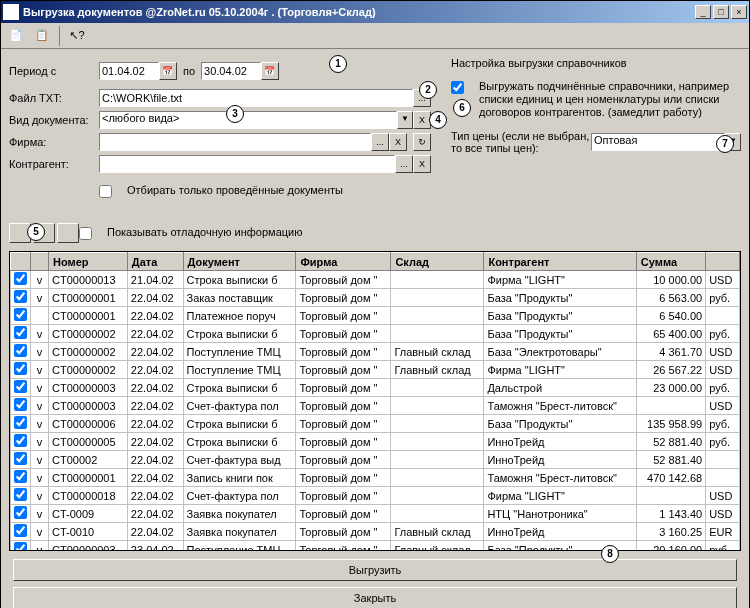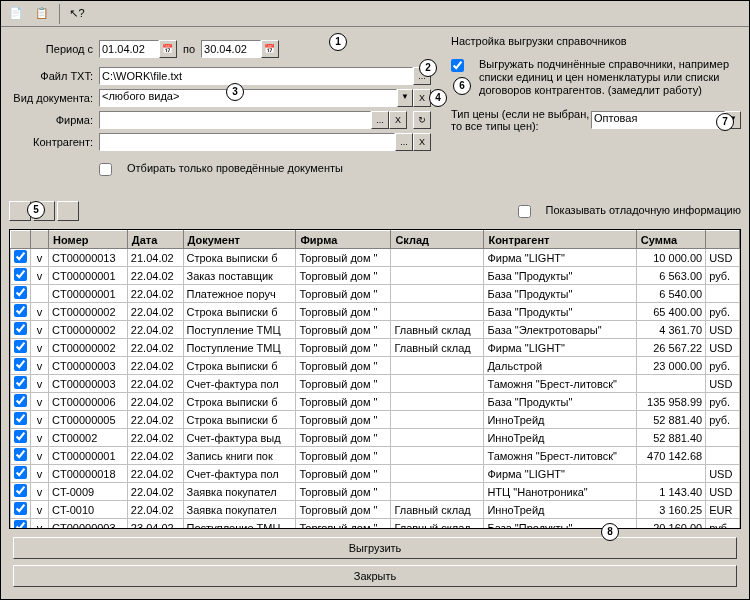--- a/index.html
+++ b/index.html
@@ -10,21 +10,21 @@
 .titlebar .title { flex: 1; font-weight: bold; font-size: 11px; }
 .titlebar .wbtn { width: 16px; height: 14px; background: #d4d0c8; border: 1px solid #fff; border-right-color: #404040; border-bottom-color: #404040; margin-left: 2px; font-size: 9px; text-align: center; line-height: 12px; color: #000; cursor: pointer; }
 .toolbar { height: 26px; border-bottom: 1px solid #808080; display: flex; align-items: center; padding: 0 4px; gap: 4px; }
 .tb-btn { width: 22px; height: 22px; border: 1px solid #d4d0c8; display: flex; align-items: center; justify-content: center; cursor: pointer; }
 .tb-sep { width: 1px; height: 20px; background: #808080; margin: 0 2px; }
 .content { padding: 8px; position: relative; }
 .form-area { display: flex; gap: 20px; }
 .left-form { flex: 1; }
 .right-form { width: 290px; }
 .form-row { display: flex; align-items: center; margin-bottom: 4px; }
-.form-label { width: 90px; text-align: right; padding-right: 6px; font-size: 11px; }
+.form-label { width: 90px; text-align: left; padding-right: 6px; font-size: 11px; }
 .form-input { border: 1px solid #808080; border-right-color: #fff; border-bottom-color: #fff; background: #fff; height: 18px; padding: 0 2px; font-size: 11px; font-family: inherit; }
 .date-input { width: 60px; }
 .mini-btn { width: 18px; height: 18px; background: #d4d0c8; border: 1px solid #fff; border-right-color: #404040; border-bottom-color: #404040; cursor: pointer; font-size: 9px; text-align: center; line-height: 16px; }
 .combo { display: flex; }
 .combo select, .combo .combo-display { flex: 1; border: 1px solid #808080; border-right-color: #fff; border-bottom-color: #fff; background: #fff; height: 18px; font-size: 11px; font-family: inherit; padding: 0 2px; }
 .combo-arrow { width: 16px; height: 18px; background: #d4d0c8; border: 1px solid #fff; border-right-color: #404040; border-bottom-color: #404040; cursor: pointer; text-align: center; line-height: 14px; font-size: 8px; }
 .checkbox-row { display: flex; align-items: flex-start; gap: 15px; margin: 11px 0; }
 .checkbox-row input { margin-top: 1px; }
 .checkbox-row label { font-size: 11px; line-height: 13px; }
 .group-title { font-size: 11px; margin-bottom: 6px; }
@@ -38,20 +38,27 @@
 .grid td.num { text-align: right; }
 .grid td.chk { text-align: center; width: 18px; }
 .footer-btns { display: flex; justify-content: flex-end; gap: 6px; padding: 8px 4px 4px; flex-direction: column; }
 .btn { height: 22px; padding: 0 12px; background: #d4d0c8; border: 1px solid #fff; border-right-color: #404040; border-bottom-color: #404040; font-size: 11px; font-family: inherit; cursor: pointer; }
 .watermark { font-size: 18px; color: #8b5cf6; font-family: Arial; }
 </style>
 </head>
 <body>
 
 <div class="window">
+  <div class="titlebar">
+    <span class="icon"></span>
+    <span class="title">Выгрузка документов  @ZroNet.ru 05.10.2004г .  (Торговля+Склад)</span>
+    <span class="wbtn">_</span>
+    <span class="wbtn">□</span>
+    <span class="wbtn">×</span>
+  </div>
 
   <div class="toolbar">
     <div class="tb-btn">📄</div>
     <div class="tb-btn">📋</div>
     <div class="tb-sep"></div>
     <div class="tb-btn">↖?</div>
   </div>
 
   <div class="content">
     <div class="callout" style="left:328px; top:6px;">1</div>
@@ -114,21 +121,21 @@
         <div class="form-row" style="">
           <div style="width:140px; font-size:11px">Тип цены (если не выбран, то все типы цен):</div>
           <div class="combo" style="flex:1">
             <div class="combo-display">Оптовая</div>
             <div class="combo-arrow">▼</div>
           </div>
         </div>
       </div>
     </div>
 
-    <div style="display:flex; align-items:center; justify-content:space-between; margin-top:6px">
+    <div style="display:flex; align-items:center; justify-content:flex-start; margin-top:6px">
       <div class="view-buttons">
         <div class="view-btn"></div>
         <div class="view-btn"></div>
         <div class="view-btn"></div>
       </div>
       <div class="checkbox-row">
         <input type="checkbox" style="">
         <label>Показывать отладочную информацию</label>
       </div>
     </div>

